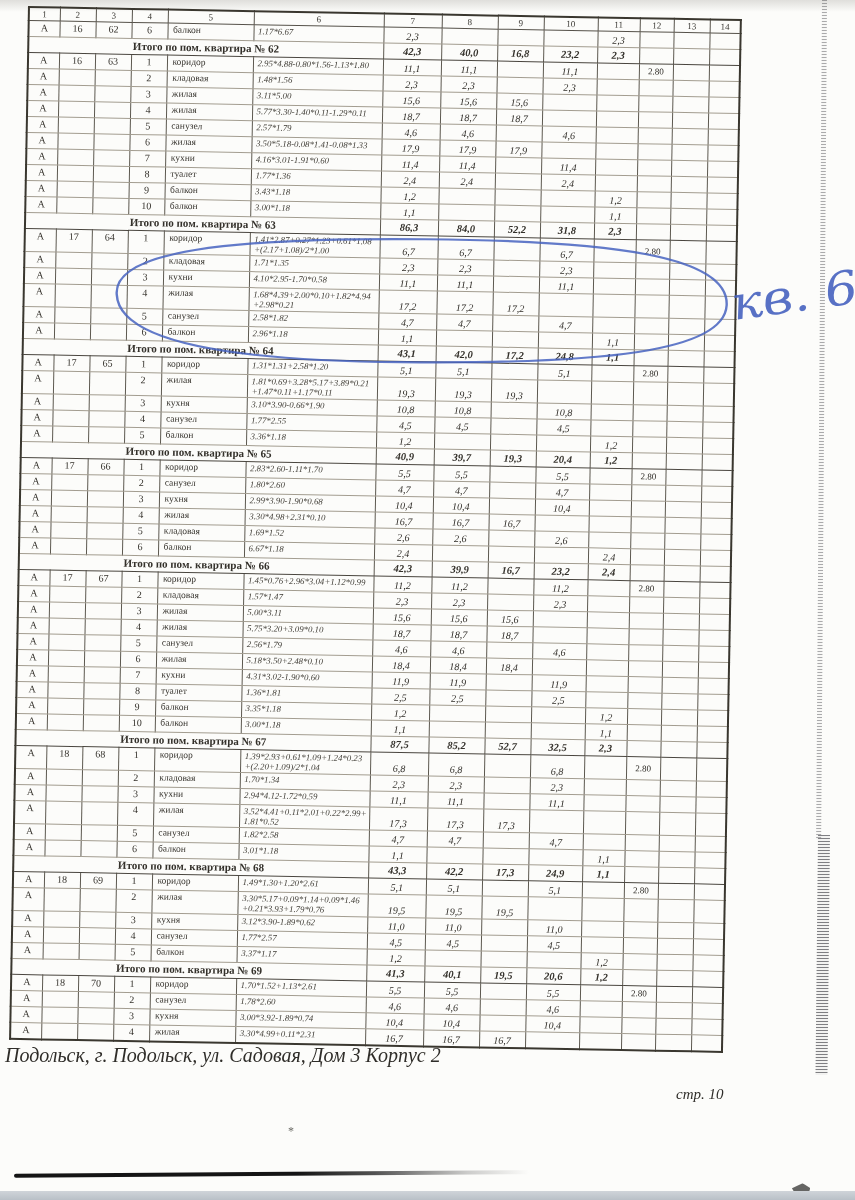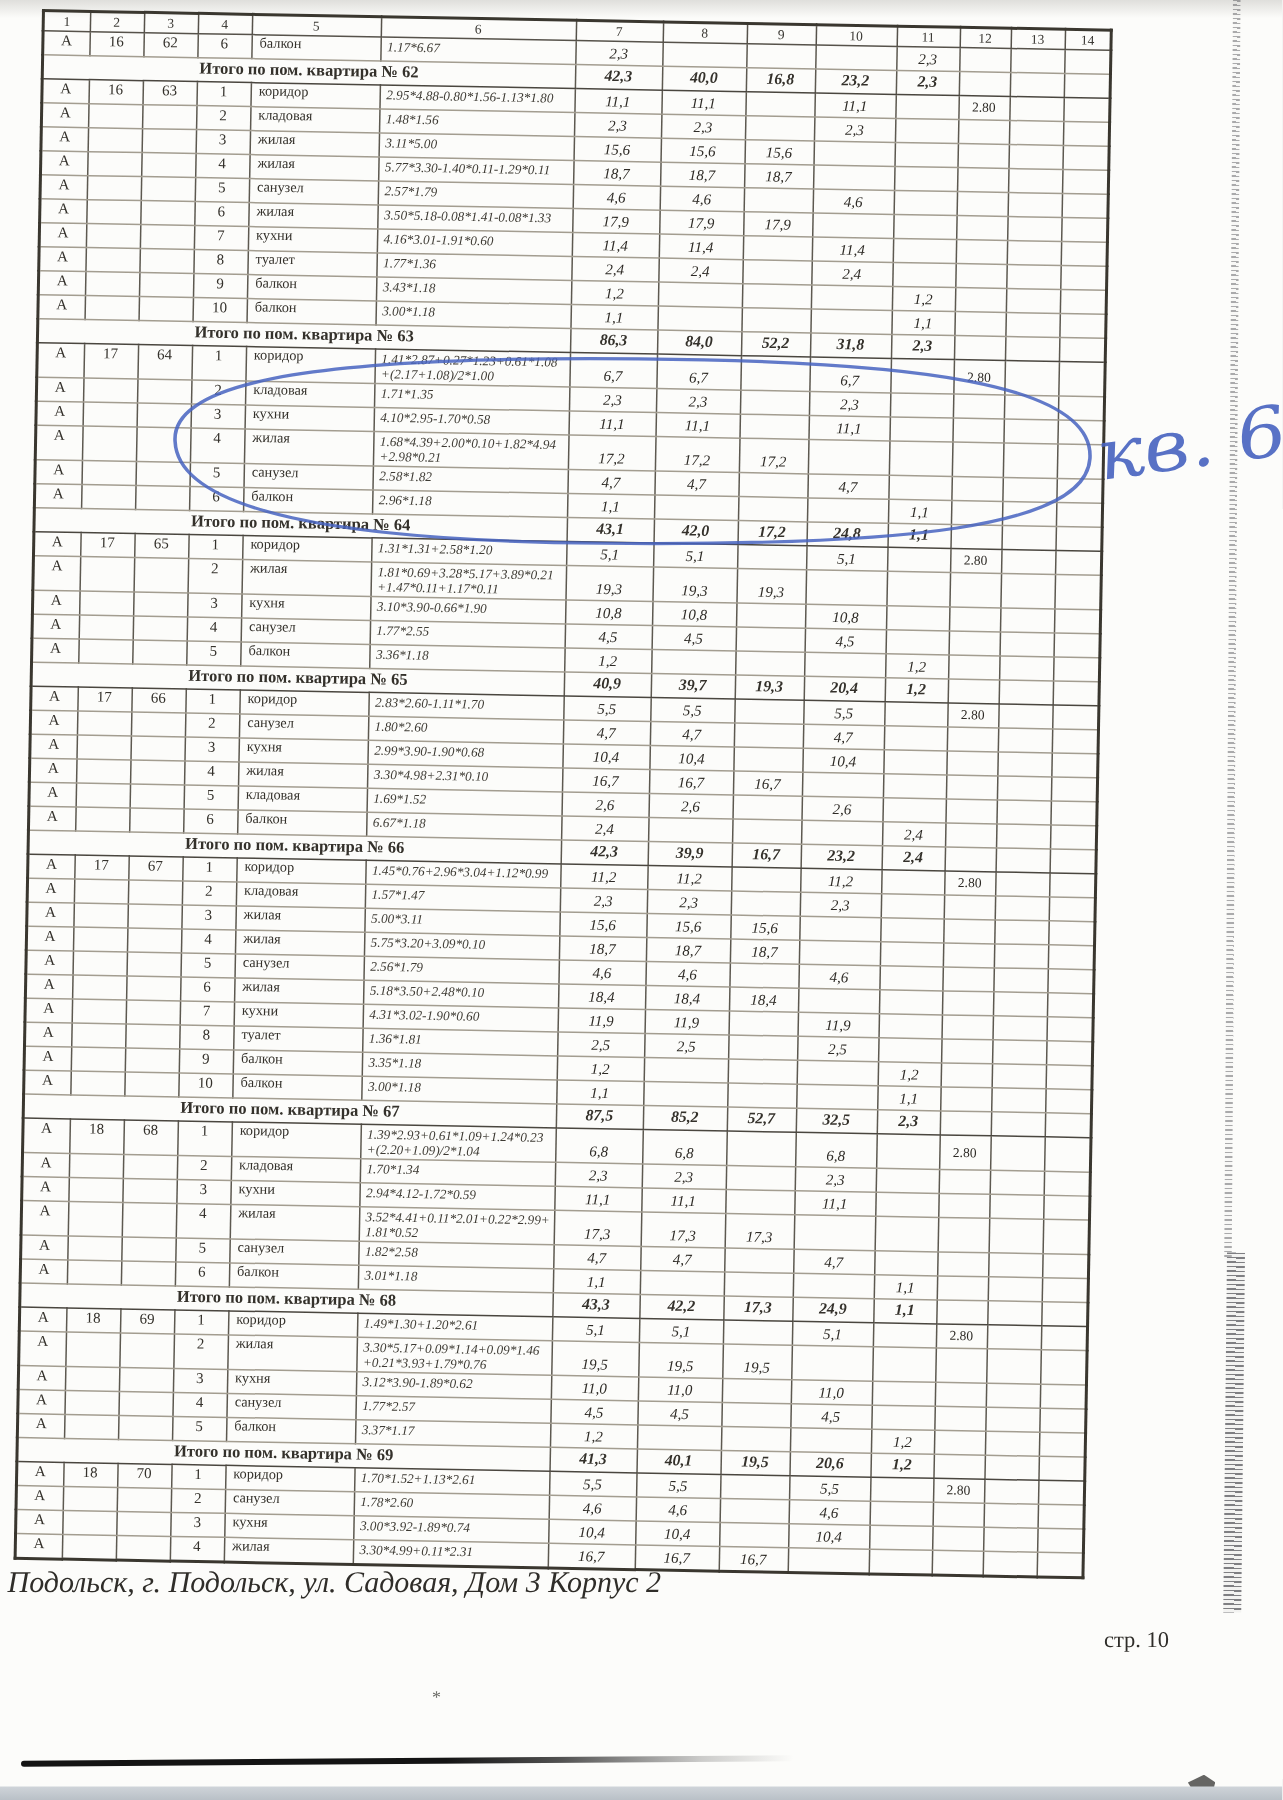--- a/index.html
+++ b/index.html
@@ -23,21 +23,21 @@
   .expl td.formula{text-align:left;font-style:italic;font-size:8.8px;line-height:10px;
     word-break:break-all;color:#3d3a33;padding-left:4px;}
   .expl td.num{font-style:italic;vertical-align:bottom;color:#2e2b26;}
   .expl td.hgt{font-style:normal;font-size:9px;vertical-align:middle;}
   .expl tr.total td{border-top:1px solid #4a463f;border-bottom:1px solid #4a463f;}
   .expl tr.total .tlabel{font-weight:bold;font-size:11px;font-style:normal;vertical-align:middle;}
   .expl tr.total .tnum{font-weight:bold;font-style:italic;font-size:10.5px;vertical-align:middle;}
   .pen-svg{position:absolute;left:-20px;width:860px;pointer-events:none;}
   .pen-text{font-family:"DejaVu Serif",serif;font-style:italic;}
   .footer-left{position:absolute;left:5px;top:1044px;font-style:italic;font-size:20px;color:#2f2d29;}
-  .footer-right{position:absolute;left:736px;top:1086px;font-size:15px;color:#2f2d29;}
+  .footer-right{position:absolute;left:676px;top:1086px;font-style:italic;font-size:15px;color:#2f2d29;}
   .stray-mark{position:absolute;left:288px;top:1124px;font-size:12px;color:#6b6b66;}
   .edge-a{position:absolute;left:822px;top:0;width:5px;height:840px;
     background:repeating-linear-gradient(180deg,rgba(70,70,75,.45) 0 1px,rgba(200,200,200,.08) 1px 3px);
     transform:rotate(.4deg);transform-origin:top center;}
   .edge-b{position:absolute;left:818px;top:835px;width:12px;height:240px;
     background:repeating-linear-gradient(180deg,rgba(60,60,66,.65) 0 1px,rgba(190,190,190,.15) 1px 3px);
     transform:rotate(.6deg);transform-origin:top center;}
   .corner-mark{position:absolute;left:792px;top:1183px;width:18px;height:11px;background:#4a4a48;
     clip-path:polygon(0 60%,55% 0,100% 35%,100% 100%,20% 100%);transform:rotate(8deg);opacity:.85;}
   .bottom-line{position:absolute;left:14px;top:1172px;width:515px;height:4px;border-radius:2px;

